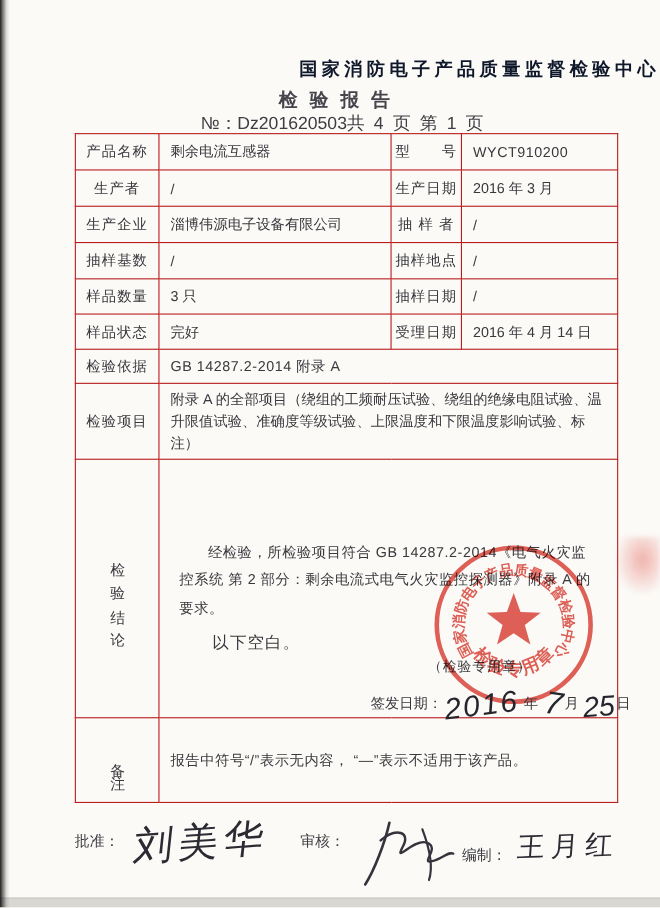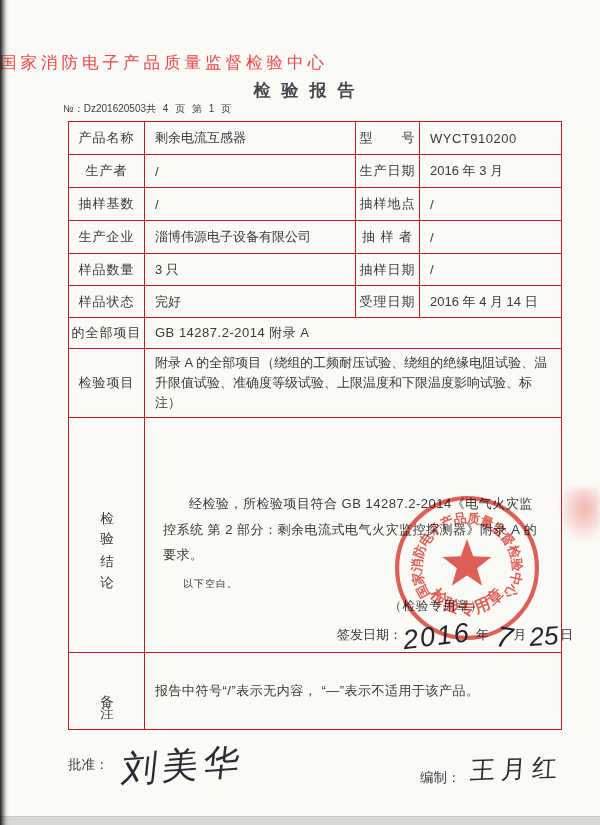--- a/index.html
+++ b/index.html
@@ -22,32 +22,32 @@
     background:#d9d7d2; border-top:1px solid #c9c7c2; z-index:4;
   }
   .red-smudge {
     position:absolute; left:560px; top:488px; width:40px; height:52px;
     background:radial-gradient(ellipse at 60% 40%, rgba(228,92,82,.45), rgba(228,92,82,.12) 55%, transparent 75%);
     filter:blur(2px); z-index:3;
   }
   
   .title1 {
     position:absolute; top:52px; left:0; width:100%;
-    text-align:left; font-size:16.5px; letter-spacing:4px;
-    font-weight:400; color:#ef4444;
+    text-align:right; font-size:16.5px; letter-spacing:4px;
+    font-weight:700; color:#0f172a;
   }
   .title2 {
     position:absolute; top:79px; left:4px; width:100%;
     text-align:center; font-size:17px; letter-spacing:11px; text-indent:11px;
     font-weight:600; color:#45454b;
   }
   .meta {
     position:absolute; top:102px; left:63px; width:498px;
-    display:flex; justify-content:flex-start;
-    font-size:10px; color:#3d3d42;
+    display:flex; justify-content:center;
+    font-size:16px; color:#3d3d42;
   }
   .meta .pages { letter-spacing:2px; }
   
   table.report {
     position:absolute; left:68px; top:121px;
     width:493px; border-collapse:collapse; table-layout:fixed;
     font-size:13px; color:#38383d;
   }
   table.report td { border:1px solid #b91c1c; vertical-align:middle; }
   td.lbl { text-align:center; letter-spacing:1px; padding:2px; }
@@ -68,29 +68,29 @@
   .v-label-sm {
     writing-mode:vertical-lr; text-orientation:upright;
     letter-spacing:.75em; font-size:13.5px; display:inline-block;
     padding-top:.6em;
   }
   td.concl-cell { position:relative; vertical-align:top; }
   .concl-text {
     padding:12px 16px 0 18px; text-indent:2em;
     font-size:13px; line-height:1.95; letter-spacing:.5px;
   }
-  .blank-note { padding:10px 16px 0 18px; text-indent:2em; font-size:10px; letter-spacing:1px; }
+  .blank-note { padding:10px 16px 0 18px; text-indent:2em; font-size:15px; letter-spacing:1px; }
   .stamp-caption {
     position:absolute; left:244px; top:180px; width:130px;
     text-align:left; font-size:12.5px; color:#3c3c41; letter-spacing:1px;
     z-index:1;
   }
   .issue-date {
-    position:absolute; left:192px; top:208px; width:225px; height:40px;
-    display:flex; z-index:2;
+    position:absolute; left:192px; top:194px; width:225px; height:40px;
+    display:flex; align-items:flex-end; z-index:2;
   }
   .issue-date .p { font-size:13px; padding-bottom:3px; white-space:nowrap; }
   .hand { color:#26252e; font-style:italic; line-height:.8; white-space:nowrap; }
   .hand-year { font-size:27px; transform:rotate(-7deg); letter-spacing:2px; margin:0 4px 0 2px; }
   .hand-month { font-size:29px; transform:rotate(9deg); margin:0 2px 0 6px; }
   .hand-day { font-size:26px; transform:rotate(-4deg); margin:0 1px 0 4px; }
   svg.stamp {
     position:absolute; left:246px; top:74px; width:152px; height:152px;
     z-index:2; mix-blend-mode:multiply; opacity:.88;
   }
@@ -145,45 +145,45 @@
     <td class="lbl">型　　号</td>
     <td class="val val-mono">WYCT910200</td>
   </tr>
   <tr class="r">
     <td class="lbl">生产者</td>
     <td class="val">/</td>
     <td class="lbl">生产日期</td>
     <td class="val">2016 年 3 月</td>
   </tr>
   <tr class="r">
-    <td class="lbl">抽样基数</td>
-    <td class="val">/</td>
-    <td class="lbl">抽样地点</td>
-    <td class="val">/</td>
-  </tr>
-  <tr class="r">
     <td class="lbl">生产企业</td>
     <td class="val">淄博伟源电子设备有限公司</td>
     <td class="lbl">抽 样 者</td>
+    <td class="val">/</td>
+  </tr>
+  <tr class="r">
+    <td class="lbl">抽样基数</td>
+    <td class="val">/</td>
+    <td class="lbl">抽样地点</td>
     <td class="val">/</td>
   </tr>
   <tr class="r-sm r">
     <td class="lbl">样品数量</td>
     <td class="val">3 只</td>
     <td class="lbl">抽样日期</td>
     <td class="val">/</td>
   </tr>
   <tr class="r-sm r">
     <td class="lbl">样品状态</td>
     <td class="val">完好</td>
     <td class="lbl">受理日期</td>
     <td class="val">2016 年 4 月 14 日</td>
   </tr>
   <tr class="r-basis">
-    <td class="lbl">的全部项目</td>
+    <td class="lbl">检验依据</td>
     <td class="val val-mono" colspan="3">GB 14287.2-2014 附录 A</td>
   </tr>
   <tr class="r-items">
     <td class="lbl">检验项目</td>
     <td class="val items-val" colspan="3">附录 A 的全部项目（绕组的工频耐压试验、绕组的绝缘电阻试验、温升限值试验、准确度等级试验、上限温度和下限温度影响试验、标注）</td>
   </tr>
   <tr class="r-concl">
     <td class="lbl">
       <span class="v-label">检验结论</span>
     </td>
@@ -238,17 +238,25 @@
     <td class="remark-val" colspan="3">报告中符号“/”表示无内容， “—”表示不适用于该产品。</td>
   </tr>
 </tbody>
   </table>
 
 <div class="footer">
   <div class="sig-group sig-approve">
     <span class="sig-label">批准：</span>
     <span class="hand-name hand-approver">刘美华</span>
   </div>
+  <div class="sig-group sig-review">
+    <span class="sig-label">审核：</span>
+    <svg class="sig-squiggle" width="96" height="62" viewBox="0 0 96 62">
+      <path d="M34,4 C30,22 20,48 12,60" fill="none" stroke="#35343c" stroke-width="2.4" stroke-linecap="round"></path>
+      <path d="M26,20 C40,8 54,12 46,26 C38,42 56,18 68,22 C82,27 58,44 76,38 C84,35 88,30 92,32" fill="none" stroke="#35343c" stroke-width="2.2" stroke-linecap="round"></path>
+      <path d="M64,10 C70,26 74,44 70,56" fill="none" stroke="#35343c" stroke-width="2" stroke-linecap="round"></path>
+    </svg>
+  </div>
   <div class="sig-group sig-prepare">
     <span class="sig-label">编制：</span>
     <span class="hand-name hand-preparer">王月红</span>
   </div>
 </div>
 
 </body></html>

